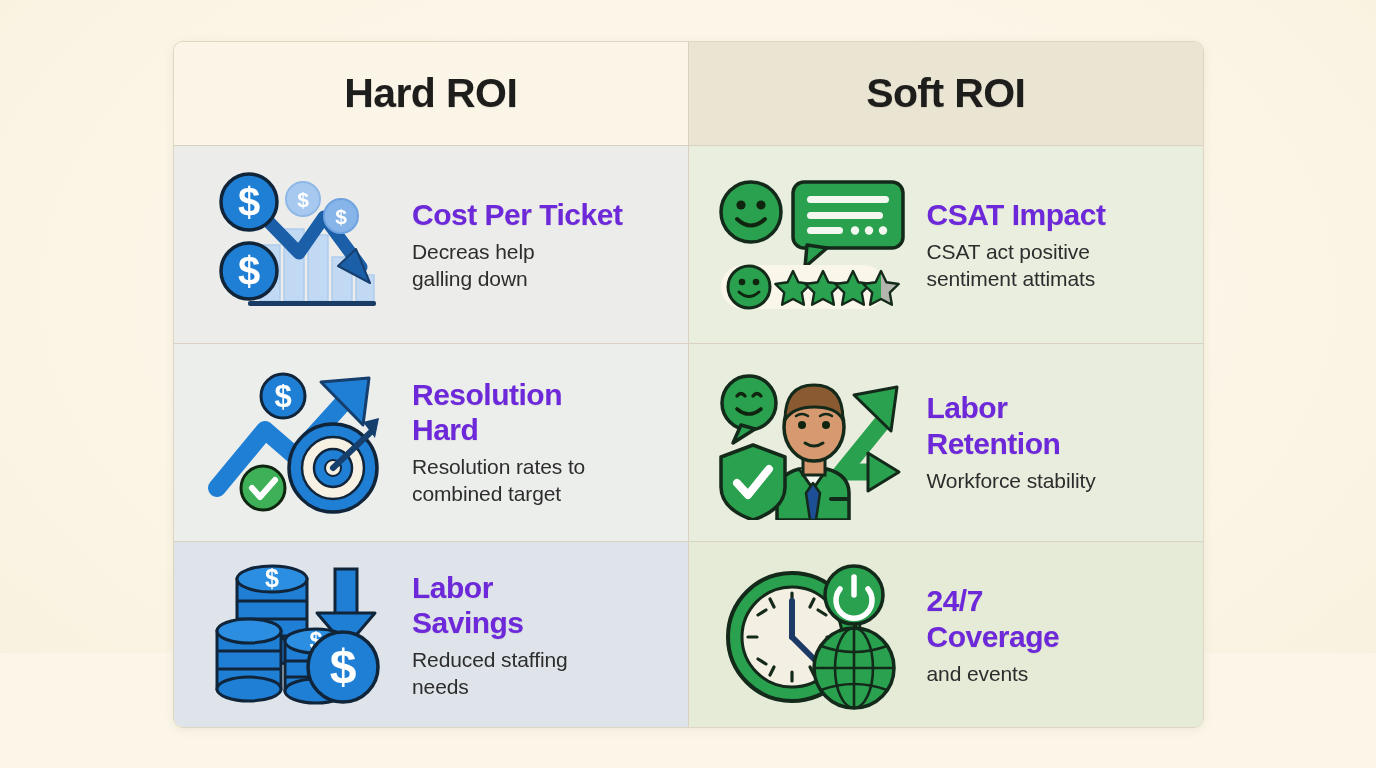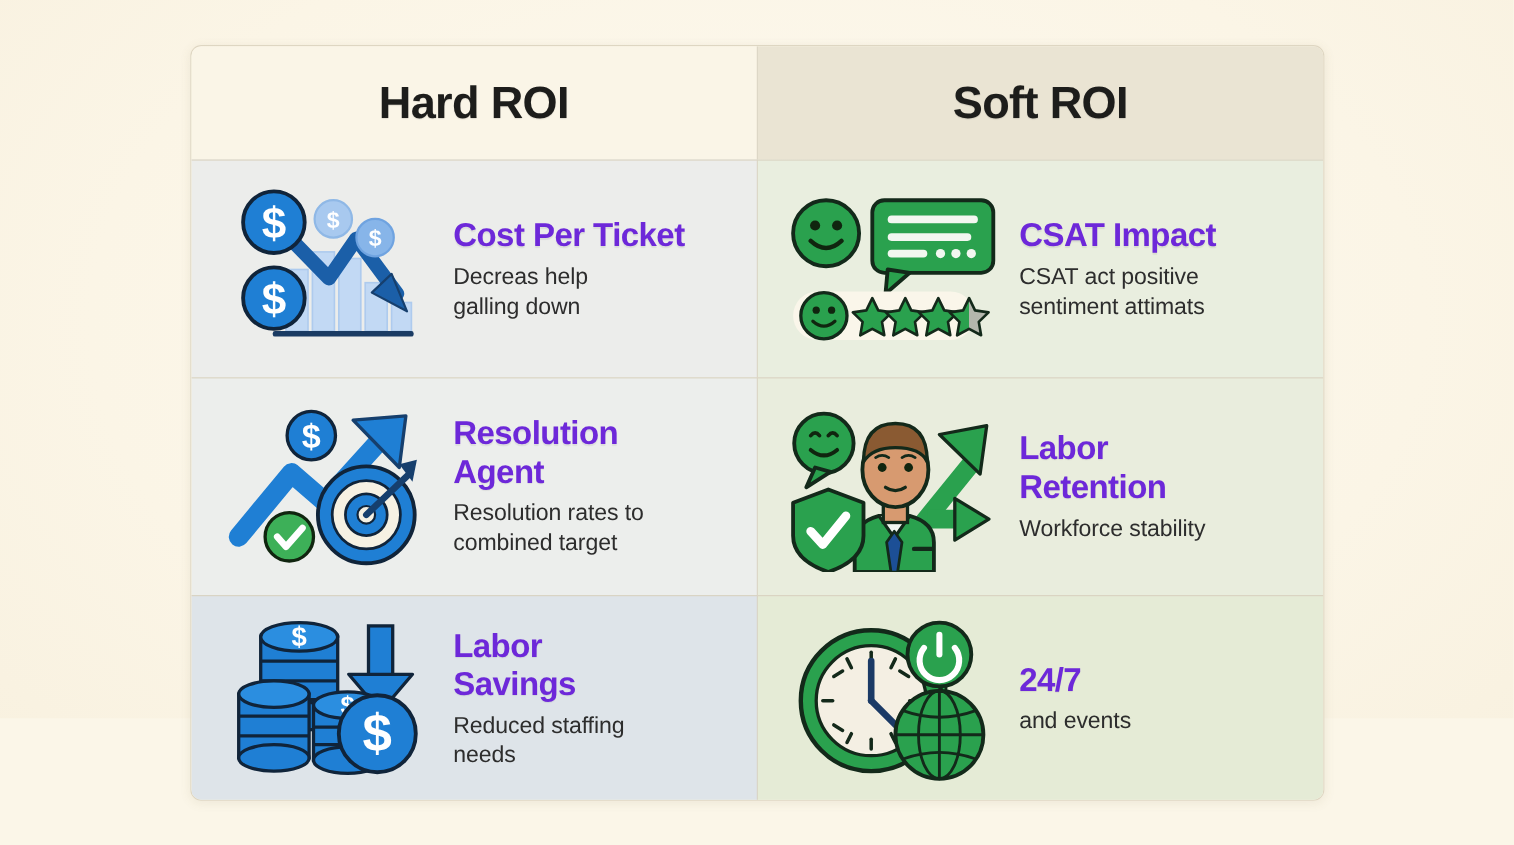--- a/index.html
+++ b/index.html
@@ -194,21 +194,21 @@
             <path d="M130 100 L170 62" stroke="#163f6d" stroke-width="6" stroke-linecap="round"></path>
             <path d="M160 54 L176 50 L172 70 Z" fill="#163f6d"></path>
 
             <circle cx="60" cy="120" r="22" fill="#3db058" stroke="#10250f" stroke-width="3"></circle>
             <path d="M49 120 l8 9 15 -17" fill="none" stroke="#ffffff" stroke-width="6" stroke-linecap="round" stroke-linejoin="round"></path>
           </svg>
         </div>
         <div class="txt">
           <div class="t-title">
             <div>Resolution</div>
-            <div>Agent</div>
+            <div>Hard</div>
           </div>
           <div class="t-sub">
             <div>Resolution rates to</div>
             <div>combined target</div>
           </div>
         </div>
       </div>
     </div>
 
     <div class="cell rowline bg-r2">
@@ -352,20 +352,21 @@
               <line x1="94" y1="107" x2="174" y2="107"></line>
               <ellipse cx="134" cy="107" rx="19" ry="40"></ellipse>
               <path d="M101 85 Q134 97 167 85"></path>
               <path d="M101 129 Q134 117 167 129"></path>
             </g>
           </svg>
         </div>
         <div class="txt">
           <div class="t-title">
             <div>24/7</div>
+            <div>Coverage</div>
           </div>
           <div class="t-sub">
             <div>and events</div>
           </div>
         </div>
       </div>
     </div>
 
   </div>
 </div>

